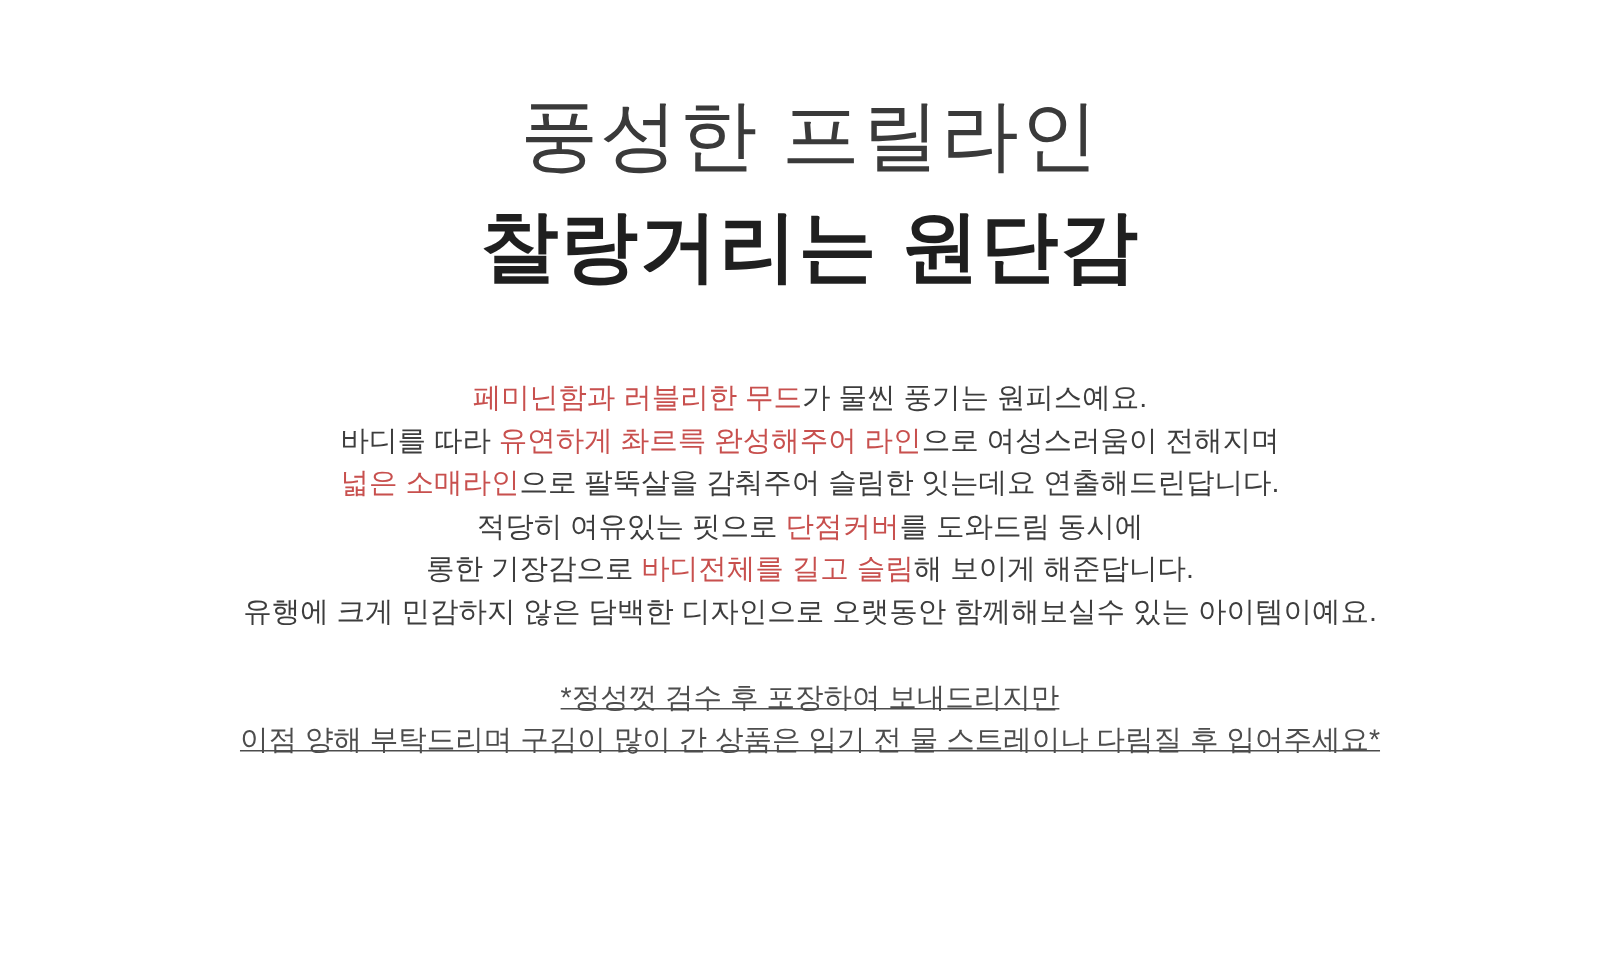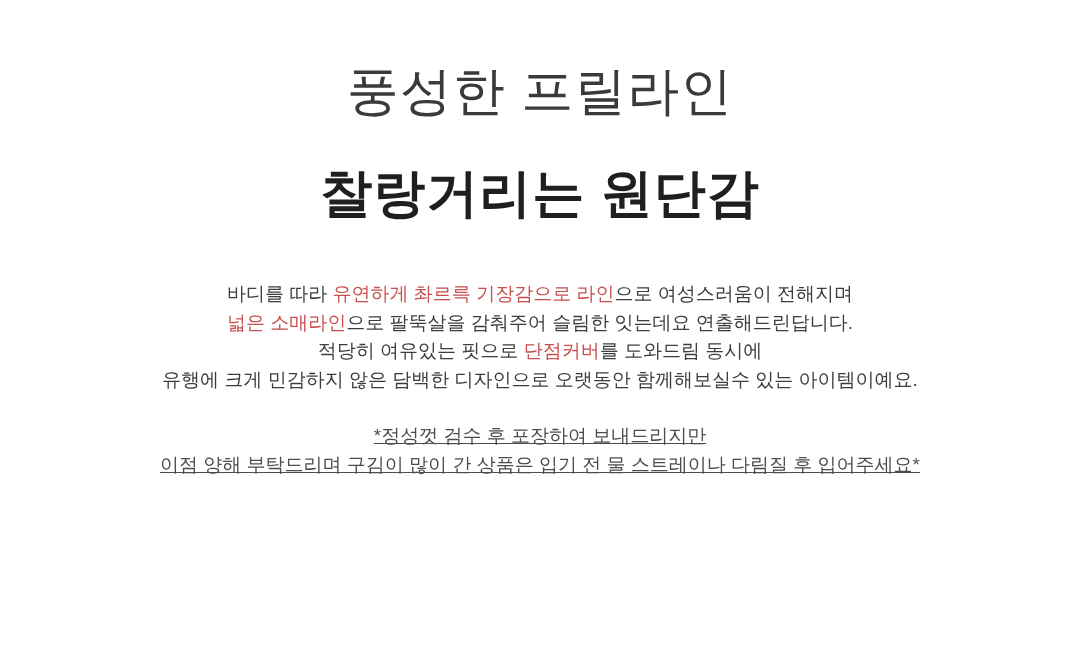--- a/index.html
+++ b/index.html
@@ -26,21 +26,20 @@
     font-weight: 300;
     color: var(--heading, #3a3a3a);
     letter-spacing: 1px;
   }
   .heading-line2 {
     font-size: 52px;
     line-height: 74px;
     font-weight: 700;
     color: var(--heading-bold, #1f1f1f);
     letter-spacing: 1px;
-    margin-top: 28px;
   }
   .body-text {
     margin-top: 50px;
     font-size: 19px;
     line-height: 28.6px;
     color: var(--body, #3d3d3d);
     font-weight: 400;
   }
   .body-text .hl {
     color: var(--hl, #c8504e);
@@ -60,23 +59,25 @@
 </head>
 <body>
 
 <div class="page">
   <div class="heading">
     <div class="heading-line1">풍성한 프릴라인</div>
     <div class="heading-line2">찰랑거리는 원단감</div>
   </div>
 
   <div class="body-text">
-      <div class="line"><span class="">바디를 따라 </span><span class="hl">유연하게 촤르륵 기장감으로 라인</span><span class="">으로 여성스러움이 전해지며</span></div>
+      <div class="line"><span class="hl">페미닌함과 러블리한 무드</span><span class="">가 물씬 풍기는 원피스예요.</span></div>
+      <div class="line"><span class="">바디를 따라 </span><span class="hl">유연하게 촤르륵 완성해주어 라인</span><span class="">으로 여성스러움이 전해지며</span></div>
       <div class="line"><span class="hl">넓은 소매라인</span><span class="">으로 팔뚝살을 감춰주어 슬림한 잇는데요 연출해드린답니다.</span></div>
       <div class="line"><span class="">적당히 여유있는 핏으로 </span><span class="hl">단점커버</span><span class="">를 도와드림 동시에</span></div>
+      <div class="line"><span class="">롱한 기장감으로 </span><span class="hl">바디전체를 길고 슬림</span><span class="">해 보이게 해준답니다.</span></div>
       <div class="line"><span class="">유행에 크게 민감하지 않은 담백한 디자인으로 오랫동안 함께해보실수 있는 아이템이예요.</span></div>
     </div>
 
   <div class="note-text">
       <div class="line">*정성껏 검수 후 포장하여 보내드리지만</div>
       <div class="line">이점 양해 부탁드리며 구김이 많이 간 상품은 입기 전 물 스트레이나 다림질 후 입어주세요*</div>
     </div>
 </div>
 
 </body></html>

